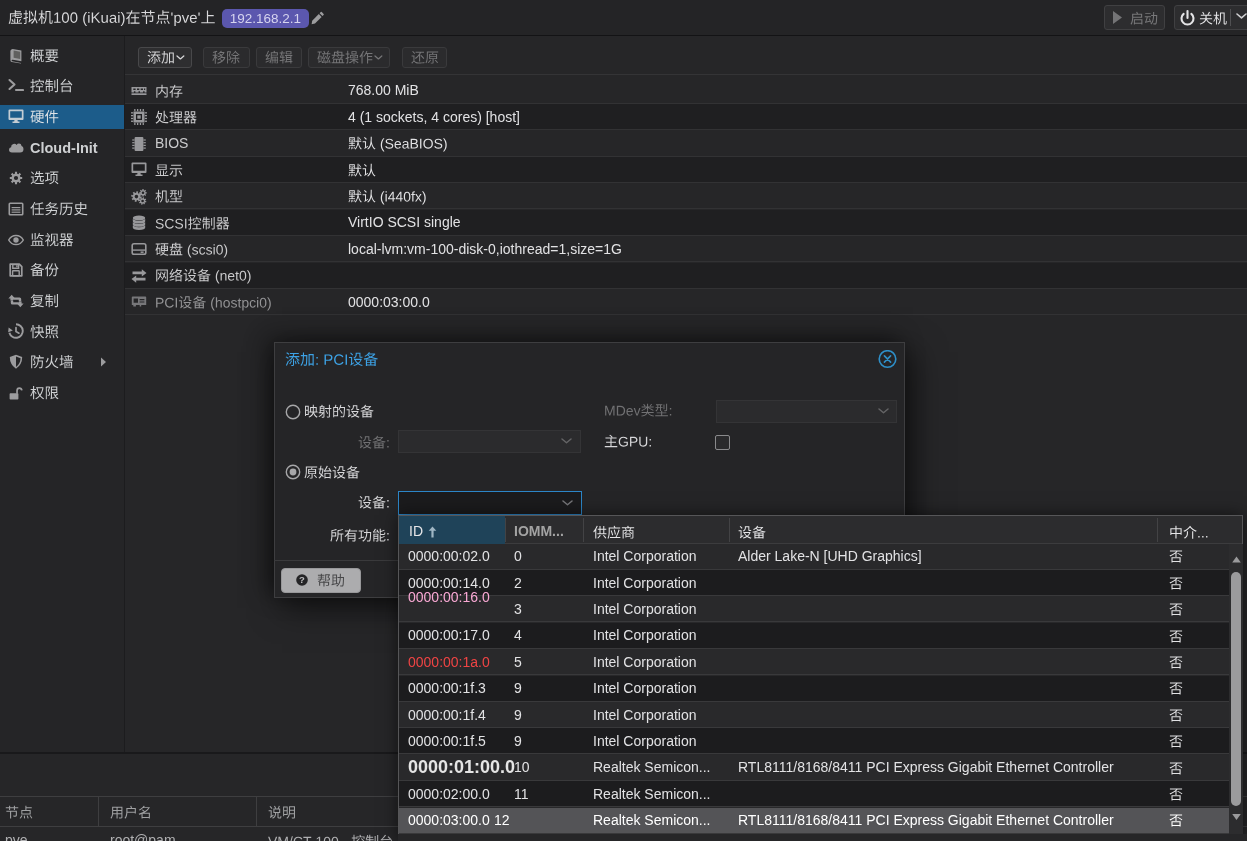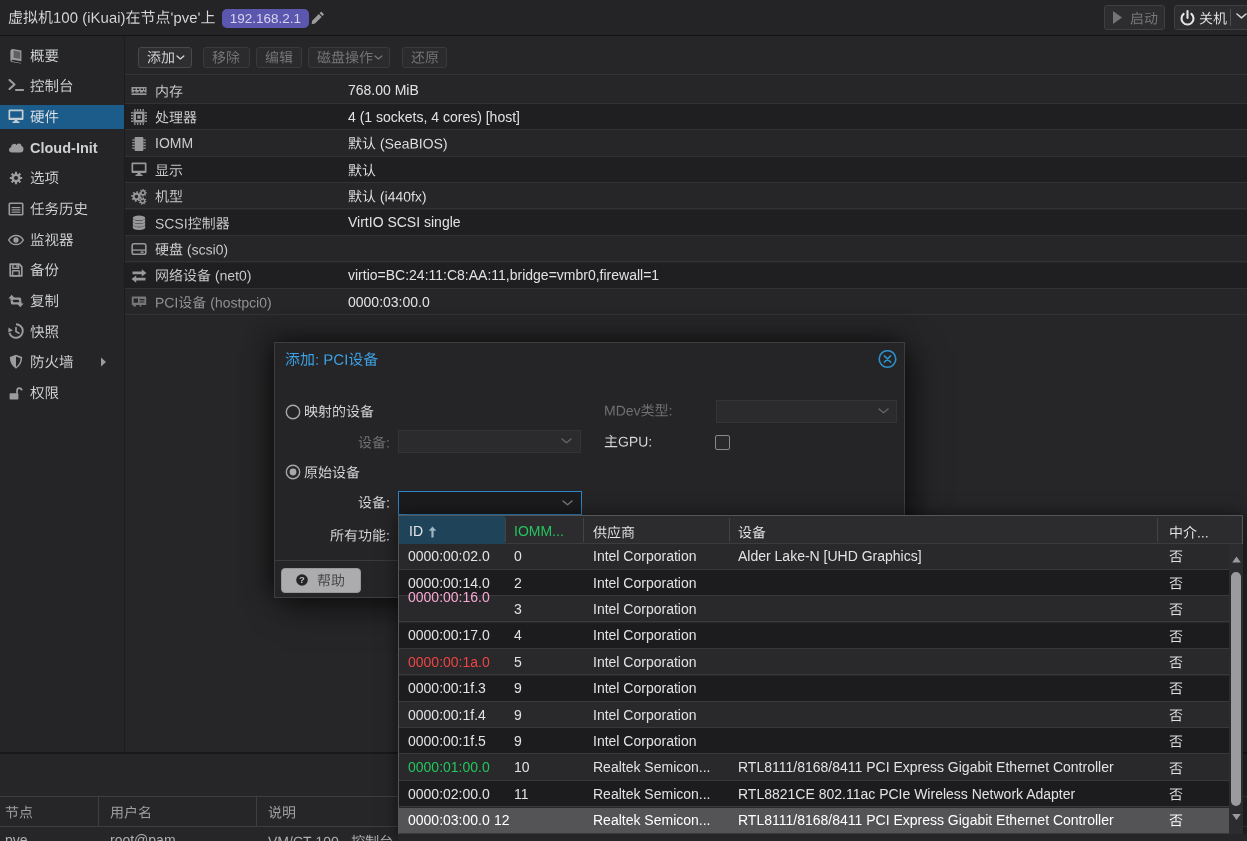--- a/index.html
+++ b/index.html
@@ -243,21 +243,21 @@
       <rect x="1.2" y="3.4" width="2.4" height="1.2" fill="currentColor"></rect>
       <rect x="12.4" y="3.4" width="2.4" height="1.2" fill="currentColor"></rect>
       <rect x="1.2" y="6.1" width="2.4" height="1.2" fill="currentColor"></rect>
       <rect x="12.4" y="6.1" width="2.4" height="1.2" fill="currentColor"></rect>
       <rect x="1.2" y="8.8" width="2.4" height="1.2" fill="currentColor"></rect>
       <rect x="12.4" y="8.8" width="2.4" height="1.2" fill="currentColor"></rect>
       <rect x="1.2" y="11.5" width="2.4" height="1.2" fill="currentColor"></rect>
       <rect x="12.4" y="11.5" width="2.4" height="1.2" fill="currentColor"></rect>
       <rect x="3.6" y="1" width="8.8" height="14" rx="1" fill="currentColor"></rect>
     </svg>
-<div style="position:absolute;left:155.0px;top:136.1px;font-size:14px;font-weight:normal;color:#cbcbcd;white-space:pre;line-height:15.64px">IOMM</div>
+<div style="position:absolute;left:155.0px;top:136.1px;font-size:14px;font-weight:normal;color:#cbcbcd;white-space:pre;line-height:15.64px">BIOS</div>
 <svg style="position:absolute;left:348.0px;top:131.3px;overflow:visible" width="102" height="22" fill="#e2e2e4">
       <path transform="translate(0.0,17.5) scale(0.014000,-0.014000)" d="M760 760C801 710 850 640 871 597L924 631C901 673 851 739 809 788ZM165 701C182 652 194 588 196 546L236 557C233 597 220 661 202 710ZM203 119C211 63 215 -8 213 -55L265 -49C266 -3 261 69 251 124ZM301 119C318 69 331 3 333 -40L384 -28C380 13 366 79 347 129ZM402 125C421 84 439 32 444 -2L494 17C488 50 470 101 449 140ZM114 142C96 88 65 11 33 -37L86 -62C116 -12 144 65 164 120ZM371 711C362 664 342 592 327 550L361 536C378 576 398 641 416 694ZM683 839V612L682 551H515V480H679C667 313 624 126 479 -32C499 -44 523 -61 537 -76C644 45 698 181 725 316C766 147 830 7 928 -76C940 -57 963 -31 980 -18C856 74 785 264 749 480H950V551H748L749 612V839ZM148 752H266V505H148ZM315 752H426V505H315ZM82 378V317H257V239L60 229L65 162C179 170 341 180 498 191L499 252L323 242V317H484V378H323V450H486V806H89V450H257V378Z"></path>
       <path transform="translate(14.0,17.5) scale(0.014000,-0.014000)" d="M142 775C192 729 260 663 292 625L345 680C311 717 242 778 192 821ZM622 839C620 500 625 149 372 -28C392 -40 416 -63 429 -80C563 17 630 161 663 327C701 186 772 17 913 -79C926 -60 948 -38 968 -24C749 117 703 434 690 531C697 631 697 736 698 839ZM47 526V454H215V111C215 63 181 29 160 15C174 2 195 -24 202 -40C216 -21 243 0 434 134C427 149 417 177 412 197L288 114V526Z"></path>
       <path transform="translate(31.9,17.5) scale(0.006836,-0.006836)" d="M127 532Q127 821 218 1051Q308 1281 496 1484H670Q483 1276 396 1042Q308 808 308 530Q308 253 394 20Q481 -213 670 -424H496Q307 -220 217 10Q127 241 127 528Z"></path>
       <path transform="translate(36.6,17.5) scale(0.006836,-0.006836)" d="M1272 389Q1272 194 1120 87Q967 -20 690 -20Q175 -20 93 338L278 375Q310 248 414 188Q518 129 697 129Q882 129 982 192Q1083 256 1083 379Q1083 448 1052 491Q1020 534 963 562Q906 590 827 609Q748 628 652 650Q485 687 398 724Q312 761 262 806Q212 852 186 913Q159 974 159 1053Q159 1234 298 1332Q436 1430 694 1430Q934 1430 1061 1356Q1188 1283 1239 1106L1051 1073Q1020 1185 933 1236Q846 1286 692 1286Q523 1286 434 1230Q345 1174 345 1063Q345 998 380 956Q414 913 479 884Q544 854 738 811Q803 796 868 780Q932 765 991 744Q1050 722 1102 693Q1153 664 1191 622Q1229 580 1250 523Q1272 466 1272 389Z"></path>
       <path transform="translate(45.9,17.5) scale(0.006836,-0.006836)" d="M276 503Q276 317 353 216Q430 115 578 115Q695 115 766 162Q836 209 861 281L1019 236Q922 -20 578 -20Q338 -20 212 123Q87 266 87 548Q87 816 212 959Q338 1102 571 1102Q1048 1102 1048 527V503ZM862 641Q847 812 775 890Q703 969 568 969Q437 969 360 882Q284 794 278 641Z"></path>
       <path transform="translate(53.7,17.5) scale(0.006836,-0.006836)" d="M414 -20Q251 -20 169 66Q87 152 87 302Q87 470 198 560Q308 650 554 656L797 660V719Q797 851 741 908Q685 965 565 965Q444 965 389 924Q334 883 323 793L135 810Q181 1102 569 1102Q773 1102 876 1008Q979 915 979 738V272Q979 192 1000 152Q1021 111 1080 111Q1106 111 1139 118V6Q1071 -10 1000 -10Q900 -10 854 42Q809 95 803 207H797Q728 83 636 32Q545 -20 414 -20ZM455 115Q554 115 631 160Q708 205 752 284Q797 362 797 445V534L600 530Q473 528 408 504Q342 480 307 430Q272 380 272 299Q272 211 320 163Q367 115 455 115Z"></path>
       <path transform="translate(61.5,17.5) scale(0.006836,-0.006836)" d="M1258 397Q1258 209 1121 104Q984 0 740 0H168V1409H680Q1176 1409 1176 1067Q1176 942 1106 857Q1036 772 908 743Q1076 723 1167 630Q1258 538 1258 397ZM984 1044Q984 1158 906 1207Q828 1256 680 1256H359V810H680Q833 810 908 868Q984 925 984 1044ZM1065 412Q1065 661 715 661H359V153H730Q905 153 985 218Q1065 283 1065 412Z"></path>
       <path transform="translate(70.8,17.5) scale(0.006836,-0.006836)" d="M189 0V1409H380V0Z"></path>
       <path transform="translate(74.7,17.5) scale(0.006836,-0.006836)" d="M1495 711Q1495 490 1410 324Q1326 158 1168 69Q1010 -20 795 -20Q578 -20 420 68Q263 156 180 322Q97 489 97 711Q97 1049 282 1240Q467 1430 797 1430Q1012 1430 1170 1344Q1328 1259 1412 1096Q1495 933 1495 711ZM1300 711Q1300 974 1168 1124Q1037 1274 797 1274Q555 1274 423 1126Q291 978 291 711Q291 446 424 290Q558 135 795 135Q1039 135 1170 286Q1300 436 1300 711Z"></path>
@@ -325,38 +325,38 @@
       <path transform="translate(0.0,17.5) scale(0.014000,-0.014000)" d="M430 633V256H633C627 206 612 158 582 114C545 146 516 183 495 227L431 211C458 153 493 105 538 66C497 30 440 -1 360 -23C375 -37 396 -66 405 -82C488 -54 549 -18 593 24C678 -32 789 -66 924 -82C933 -62 952 -33 967 -17C832 -5 721 25 637 75C677 130 695 192 704 256H930V633H710V728H951V796H410V728H639V633ZM497 417H639V365L638 315H497ZM709 315 710 365V417H861V315ZM497 573H639V474H497ZM710 573H861V474H710ZM50 787V718H176C148 565 103 424 31 328C44 309 61 264 66 246C85 271 103 298 119 328V-34H184V46H381V479H185C211 554 232 635 247 718H388V787ZM184 411H317V113H184Z"></path>
       <path transform="translate(14.0,17.5) scale(0.014000,-0.014000)" d="M390 426C446 397 516 352 550 320L588 368C554 400 483 442 428 469ZM464 850C457 826 444 793 431 765H212V589L211 550H51V484H201C186 423 151 361 74 312C90 302 118 274 129 259C221 319 261 402 277 484H741V367C741 356 737 352 723 352C710 351 664 351 616 352C627 334 637 307 640 288C708 288 752 288 779 299C807 310 816 330 816 366V484H956V550H816V765H512L545 834ZM397 647C450 621 514 580 545 550H286L287 588V703H741V550H547L585 596C552 627 487 666 434 690ZM158 261V15H45V-52H955V15H843V261ZM228 15V200H362V15ZM431 15V200H565V15ZM635 15V200H770V15Z"></path>
       <path transform="translate(31.9,17.5) scale(0.006836,-0.006836)" d="M127 532Q127 821 218 1051Q308 1281 496 1484H670Q483 1276 396 1042Q308 808 308 530Q308 253 394 20Q481 -213 670 -424H496Q307 -220 217 10Q127 241 127 528Z"></path>
       <path transform="translate(36.6,17.5) scale(0.006836,-0.006836)" d="M950 299Q950 146 834 63Q719 -20 511 -20Q309 -20 200 46Q90 113 57 254L216 285Q239 198 311 158Q383 117 511 117Q648 117 712 159Q775 201 775 285Q775 349 731 389Q687 429 589 455L460 489Q305 529 240 568Q174 606 137 661Q100 716 100 796Q100 944 206 1022Q311 1099 513 1099Q692 1099 798 1036Q903 973 931 834L769 814Q754 886 688 924Q623 963 513 963Q391 963 333 926Q275 889 275 814Q275 768 299 738Q323 708 370 687Q417 666 568 629Q711 593 774 562Q837 532 874 495Q910 458 930 410Q950 361 950 299Z"></path>
       <path transform="translate(43.6,17.5) scale(0.006836,-0.006836)" d="M275 546Q275 330 343 226Q411 122 548 122Q644 122 708 174Q773 226 788 334L970 322Q949 166 837 73Q725 -20 553 -20Q326 -20 206 124Q87 267 87 542Q87 815 207 958Q327 1102 551 1102Q717 1102 826 1016Q936 930 964 779L779 765Q765 855 708 908Q651 961 546 961Q403 961 339 866Q275 771 275 546Z"></path>
       <path transform="translate(50.6,17.5) scale(0.006836,-0.006836)" d="M950 299Q950 146 834 63Q719 -20 511 -20Q309 -20 200 46Q90 113 57 254L216 285Q239 198 311 158Q383 117 511 117Q648 117 712 159Q775 201 775 285Q775 349 731 389Q687 429 589 455L460 489Q305 529 240 568Q174 606 137 661Q100 716 100 796Q100 944 206 1022Q311 1099 513 1099Q692 1099 798 1036Q903 973 931 834L769 814Q754 886 688 924Q623 963 513 963Q391 963 333 926Q275 889 275 814Q275 768 299 738Q323 708 370 687Q417 666 568 629Q711 593 774 562Q837 532 874 495Q910 458 930 410Q950 361 950 299Z"></path>
       <path transform="translate(57.6,17.5) scale(0.006836,-0.006836)" d="M137 1312V1484H317V1312ZM137 0V1082H317V0Z"></path>
       <path transform="translate(60.7,17.5) scale(0.006836,-0.006836)" d="M1059 705Q1059 352 934 166Q810 -20 567 -20Q324 -20 202 165Q80 350 80 705Q80 1068 198 1249Q317 1430 573 1430Q822 1430 940 1247Q1059 1064 1059 705ZM876 705Q876 1010 806 1147Q735 1284 573 1284Q407 1284 334 1149Q262 1014 262 705Q262 405 336 266Q409 127 569 127Q728 127 802 269Q876 411 876 705Z"></path>
       <path transform="translate(68.4,17.5) scale(0.006836,-0.006836)" d="M555 528Q555 239 464 9Q374 -221 186 -424H12Q200 -214 287 18Q374 251 374 530Q374 809 286 1042Q199 1275 12 1484H186Q375 1280 465 1050Q555 819 555 532Z"></path>
     </svg>
+<div style="position:absolute;left:348.0px;top:241.7px;font-size:14px;font-weight:normal;color:#e2e2e4;white-space:pre;line-height:15.64px">local-lvm:vm-100-disk-0,iothread=1,size=1G</div>
 <div style="position:absolute;left:125px;top:263px;width:1122px;height:26px;background:#1f1f21;border-bottom:1px solid #323234"></div>
 <svg style="position:absolute;left:131px;top:267.8px;color:#98989b" width="16" height="16" viewBox="0 0 16 16">
       <path d="M1.5 3.6 L10.8 3.6 L10.8 1.2 L15.5 4.9 L10.8 8.6 L10.8 6.2 L1.5 6.2 Z" fill="currentColor"></path>
       <path d="M14.5 12.4 L5.2 12.4 L5.2 14.8 L0.5 11.1 L5.2 7.4 L5.2 9.8 L14.5 9.8 Z" fill="currentColor"></path>
     </svg>
 <svg style="position:absolute;left:155.0px;top:263.3px;overflow:visible" width="98" height="22" fill="#cbcbcd">
       <path transform="translate(0.0,17.5) scale(0.014000,-0.014000)" d="M194 536C239 481 288 416 333 352C295 245 242 155 172 88C188 79 218 57 230 46C291 110 340 191 379 285C411 238 438 194 457 157L506 206C482 249 447 303 407 360C435 443 456 534 472 632L403 640C392 565 377 494 358 428C319 480 279 532 240 578ZM483 535C529 480 577 415 620 350C580 240 526 148 452 80C469 71 498 49 511 38C575 103 625 184 664 280C699 224 728 171 747 127L799 171C776 224 738 290 693 358C720 440 740 531 755 630L687 638C676 564 662 494 644 428C608 479 570 529 532 574ZM88 780V-78H164V708H840V20C840 2 833 -3 814 -4C795 -5 729 -6 663 -3C674 -23 687 -57 692 -77C782 -78 837 -76 869 -64C902 -52 915 -28 915 20V780Z"></path>
       <path transform="translate(14.0,17.5) scale(0.014000,-0.014000)" d="M41 50 59 -25C151 5 274 42 391 78L380 143C254 107 126 71 41 50ZM570 853C529 745 460 641 383 570L392 585L326 626C308 591 287 555 266 521L138 508C198 592 257 699 302 802L230 836C189 718 116 590 92 556C71 523 53 500 34 496C43 476 56 438 60 423C74 430 98 436 220 452C176 389 136 338 118 319C87 282 63 258 42 254C50 234 62 198 66 182C88 196 122 207 369 266C366 282 365 312 367 332L182 292C250 370 317 464 376 558C390 544 412 515 421 502C452 531 483 566 512 605C541 556 579 511 623 470C548 420 462 382 374 356C385 341 401 307 407 287C502 318 596 364 679 424C753 368 841 323 935 293C939 313 952 344 964 361C879 384 801 420 733 466C814 535 880 619 923 719L879 747L866 744H598C613 773 627 803 639 833ZM466 296V-71H536V-21H820V-69H892V296ZM536 46V229H820V46ZM823 676C787 612 737 557 677 509C625 554 582 606 552 664L560 676Z"></path>
       <path transform="translate(28.0,17.5) scale(0.014000,-0.014000)" d="M122 776C175 729 242 662 273 619L324 672C292 713 225 778 171 822ZM43 526V454H184V95C184 49 153 16 134 4C148 -11 168 -42 175 -60C190 -40 217 -20 395 112C386 127 374 155 368 175L257 94V526ZM491 804V693C491 619 469 536 337 476C351 464 377 435 386 420C530 489 562 597 562 691V734H739V573C739 497 753 469 823 469C834 469 883 469 898 469C918 469 939 470 951 474C948 491 946 520 944 539C932 536 911 534 897 534C884 534 839 534 828 534C812 534 810 543 810 572V804ZM805 328C769 248 715 182 649 129C582 184 529 251 493 328ZM384 398V328H436L422 323C462 231 519 151 590 86C515 38 429 5 341 -15C355 -31 371 -61 377 -80C474 -54 566 -16 647 39C723 -17 814 -58 917 -83C926 -62 947 -32 963 -16C867 4 781 39 708 86C793 160 861 256 901 381L855 401L842 398Z"></path>
       <path transform="translate(42.0,17.5) scale(0.014000,-0.014000)" d="M685 688C637 637 572 593 498 555C430 589 372 630 329 677L340 688ZM369 843C319 756 221 656 76 588C93 576 116 551 128 533C184 562 233 595 276 630C317 588 365 551 420 519C298 468 160 433 30 415C43 398 58 365 64 344C209 368 363 411 499 477C624 417 772 378 926 358C936 379 956 410 973 427C831 443 694 473 578 519C673 575 754 644 808 727L759 758L746 754H399C418 778 435 802 450 827ZM248 129H460V18H248ZM248 190V291H460V190ZM746 129V18H537V129ZM746 190H537V291H746ZM170 357V-80H248V-48H746V-78H827V357Z"></path>
       <path transform="translate(59.9,17.5) scale(0.006836,-0.006836)" d="M127 532Q127 821 218 1051Q308 1281 496 1484H670Q483 1276 396 1042Q308 808 308 530Q308 253 394 20Q481 -213 670 -424H496Q307 -220 217 10Q127 241 127 528Z"></path>
       <path transform="translate(64.6,17.5) scale(0.006836,-0.006836)" d="M825 0V686Q825 793 804 852Q783 911 737 937Q691 963 602 963Q472 963 397 874Q322 785 322 627V0H142V851Q142 1040 136 1082H306Q307 1077 308 1055Q309 1033 310 1004Q312 976 314 897H317Q379 1009 460 1056Q542 1102 663 1102Q841 1102 924 1014Q1006 925 1006 721V0Z"></path>
       <path transform="translate(72.3,17.5) scale(0.006836,-0.006836)" d="M276 503Q276 317 353 216Q430 115 578 115Q695 115 766 162Q836 209 861 281L1019 236Q922 -20 578 -20Q338 -20 212 123Q87 266 87 548Q87 816 212 959Q338 1102 571 1102Q1048 1102 1048 527V503ZM862 641Q847 812 775 890Q703 969 568 969Q437 969 360 882Q284 794 278 641Z"></path>
       <path transform="translate(80.1,17.5) scale(0.006836,-0.006836)" d="M554 8Q465 -16 372 -16Q156 -16 156 229V951H31V1082H163L216 1324H336V1082H536V951H336V268Q336 190 362 158Q387 127 450 127Q486 127 554 141Z"></path>
       <path transform="translate(84.0,17.5) scale(0.006836,-0.006836)" d="M1059 705Q1059 352 934 166Q810 -20 567 -20Q324 -20 202 165Q80 350 80 705Q80 1068 198 1249Q317 1430 573 1430Q822 1430 940 1247Q1059 1064 1059 705ZM876 705Q876 1010 806 1147Q735 1284 573 1284Q407 1284 334 1149Q262 1014 262 705Q262 405 336 266Q409 127 569 127Q728 127 802 269Q876 411 876 705Z"></path>
       <path transform="translate(91.8,17.5) scale(0.006836,-0.006836)" d="M555 528Q555 239 464 9Q374 -221 186 -424H12Q200 -214 287 18Q374 251 374 530Q374 809 286 1042Q199 1275 12 1484H186Q375 1280 465 1050Q555 819 555 532Z"></path>
     </svg>
-<div style="position:absolute;left:348.0px;top:268.1px;font-size:14px;font-weight:normal;color:#e2e2e4;white-space:pre;line-height:15.64px">virtio=BC:24:11:C8:AA:11,bridge=vmbr0,firewall=1</div>
 <div style="position:absolute;left:125px;top:289px;width:1122px;height:26px;background:#262628;border-bottom:1px solid #323234"></div>
 <svg style="position:absolute;left:131px;top:294.2px;color:#77777a" width="16" height="16" viewBox="0 0 16 16">
       <path d="M0.8 3.2 Q0.8 2.4 1.6 2.4 L14.4 2.4 Q15.2 2.4 15.2 3.2 L15.2 11 L10.2 11 L10.2 12.6 L8.7 12.6 L8.7 11 L4.9 11 L4.9 12.6 L2.3 12.6 L2.3 11 L0.8 11 Z M2.6 4.6 L2.6 8.8 L7 8.8 L7 4.6 Z M8.6 5 L13.4 5 L13.4 6.2 L8.6 6.2 Z M8.6 7.4 L13.4 7.4 L13.4 8.6 L8.6 8.6 Z" fill="currentColor" fill-rule="evenodd"></path>
     </svg>
 <svg style="position:absolute;left:155.0px;top:289.7px;overflow:visible" width="119" height="22" fill="#939395">
       <path transform="translate(0.0,17.5) scale(0.006836,-0.006836)" d="M1258 985Q1258 785 1128 667Q997 549 773 549H359V0H168V1409H761Q998 1409 1128 1298Q1258 1187 1258 985ZM1066 983Q1066 1256 738 1256H359V700H746Q1066 700 1066 983Z"></path>
       <path transform="translate(9.3,17.5) scale(0.006836,-0.006836)" d="M792 1274Q558 1274 428 1124Q298 973 298 711Q298 452 434 294Q569 137 800 137Q1096 137 1245 430L1401 352Q1314 170 1156 75Q999 -20 791 -20Q578 -20 422 68Q267 157 186 322Q104 486 104 711Q104 1048 286 1239Q468 1430 790 1430Q1015 1430 1166 1342Q1317 1254 1388 1081L1207 1021Q1158 1144 1050 1209Q941 1274 792 1274Z"></path>
       <path transform="translate(19.4,17.5) scale(0.006836,-0.006836)" d="M189 0V1409H380V0Z"></path>
       <path transform="translate(23.3,17.5) scale(0.014000,-0.014000)" d="M122 776C175 729 242 662 273 619L324 672C292 713 225 778 171 822ZM43 526V454H184V95C184 49 153 16 134 4C148 -11 168 -42 175 -60C190 -40 217 -20 395 112C386 127 374 155 368 175L257 94V526ZM491 804V693C491 619 469 536 337 476C351 464 377 435 386 420C530 489 562 597 562 691V734H739V573C739 497 753 469 823 469C834 469 883 469 898 469C918 469 939 470 951 474C948 491 946 520 944 539C932 536 911 534 897 534C884 534 839 534 828 534C812 534 810 543 810 572V804ZM805 328C769 248 715 182 649 129C582 184 529 251 493 328ZM384 398V328H436L422 323C462 231 519 151 590 86C515 38 429 5 341 -15C355 -31 371 -61 377 -80C474 -54 566 -16 647 39C723 -17 814 -58 917 -83C926 -62 947 -32 963 -16C867 4 781 39 708 86C793 160 861 256 901 381L855 401L842 398Z"></path>
       <path transform="translate(37.3,17.5) scale(0.014000,-0.014000)" d="M685 688C637 637 572 593 498 555C430 589 372 630 329 677L340 688ZM369 843C319 756 221 656 76 588C93 576 116 551 128 533C184 562 233 595 276 630C317 588 365 551 420 519C298 468 160 433 30 415C43 398 58 365 64 344C209 368 363 411 499 477C624 417 772 378 926 358C936 379 956 410 973 427C831 443 694 473 578 519C673 575 754 644 808 727L759 758L746 754H399C418 778 435 802 450 827ZM248 129H460V18H248ZM248 190V291H460V190ZM746 129V18H537V129ZM746 190H537V291H746ZM170 357V-80H248V-48H746V-78H827V357Z"></path>
@@ -501,21 +501,21 @@
 <div style="position:absolute;left:399px;top:516px;width:843px;height:28px;background:#2c2c2e;border-bottom:1px solid #3c3c3e"></div>
 <div style="position:absolute;left:399px;top:516px;width:106px;height:28px;background:#1f4359"></div>
 <div style="position:absolute;left:505px;top:518px;width:1px;height:24px;background:#434345"></div>
 <div style="position:absolute;left:583px;top:518px;width:1px;height:24px;background:#434345"></div>
 <div style="position:absolute;left:729px;top:518px;width:1px;height:24px;background:#434345"></div>
 <div style="position:absolute;left:1157px;top:518px;width:1px;height:24px;background:#434345"></div>
 <div style="position:absolute;left:409.0px;top:524.3px;font-size:14px;font-weight:normal;color:#e6e6e8;white-space:pre;line-height:15.64px">ID</div>
 <svg style="position:absolute;left:428px;top:526px" width="9" height="12" viewBox="0 0 9 12">
       <path d="M4.5 0.5 L8.3 4.8 L5.6 4.8 L5.6 11.5 L3.4 11.5 L3.4 4.8 L0.7 4.8 Z" fill="#9fb6c4"></path>
     </svg>
-<div style="position:absolute;left:514.0px;top:524.3px;font-size:14px;font-weight:normal;color:#22c55e;white-space:pre;line-height:15.64px">IOMM...</div>
+<div style="position:absolute;left:514.0px;top:524.3px;font-size:14px;font-weight:bold;color:#a3a3a3;white-space:pre;line-height:15.64px">IOMM...</div>
 <svg style="position:absolute;left:593.0px;top:519.5px;overflow:visible" width="44" height="22" fill="#e6e6e8">
       <path transform="translate(0.0,17.5) scale(0.014000,-0.014000)" d="M484 178C442 100 372 22 303 -30C321 -41 349 -65 363 -77C431 -20 507 69 556 155ZM712 141C778 74 852 -19 886 -80L949 -40C914 20 839 109 771 175ZM269 838C212 686 119 535 21 439C34 421 56 382 63 364C97 399 130 440 162 484V-78H236V600C276 669 311 742 340 816ZM732 830V626H537V829H464V626H335V554H464V307H310V234H960V307H806V554H949V626H806V830ZM537 554H732V307H537Z"></path>
       <path transform="translate(14.0,17.5) scale(0.014000,-0.014000)" d="M264 490C305 382 353 239 372 146L443 175C421 268 373 407 329 517ZM481 546C513 437 550 295 564 202L636 224C621 317 584 456 549 565ZM468 828C487 793 507 747 521 711H121V438C121 296 114 97 36 -45C54 -52 88 -74 102 -87C184 62 197 286 197 438V640H942V711H606C593 747 565 804 541 848ZM209 39V-33H955V39H684C776 194 850 376 898 542L819 571C781 398 704 194 607 39Z"></path>
       <path transform="translate(28.0,17.5) scale(0.014000,-0.014000)" d="M274 643C296 607 322 556 336 526L405 554C392 583 363 631 341 666ZM560 404C626 357 713 291 756 250L801 302C756 341 668 405 603 449ZM395 442C350 393 280 341 220 305C231 290 249 258 255 245C319 288 398 356 451 416ZM659 660C642 620 612 564 584 523H118V-78H190V459H816V4C816 -12 810 -16 793 -16C777 -18 719 -18 657 -16C667 -33 676 -57 680 -74C766 -74 816 -74 846 -64C876 -54 885 -36 885 3V523H662C687 558 715 601 739 642ZM314 277V1H378V49H682V277ZM378 221H619V104H378ZM441 825C454 797 468 762 480 732H61V667H940V732H562C550 765 531 809 513 844Z"></path>
     </svg>
 <svg style="position:absolute;left:738.0px;top:519.5px;overflow:visible" width="30" height="22" fill="#e6e6e8">
       <path transform="translate(0.0,17.5) scale(0.014000,-0.014000)" d="M122 776C175 729 242 662 273 619L324 672C292 713 225 778 171 822ZM43 526V454H184V95C184 49 153 16 134 4C148 -11 168 -42 175 -60C190 -40 217 -20 395 112C386 127 374 155 368 175L257 94V526ZM491 804V693C491 619 469 536 337 476C351 464 377 435 386 420C530 489 562 597 562 691V734H739V573C739 497 753 469 823 469C834 469 883 469 898 469C918 469 939 470 951 474C948 491 946 520 944 539C932 536 911 534 897 534C884 534 839 534 828 534C812 534 810 543 810 572V804ZM805 328C769 248 715 182 649 129C582 184 529 251 493 328ZM384 398V328H436L422 323C462 231 519 151 590 86C515 38 429 5 341 -15C355 -31 371 -61 377 -80C474 -54 566 -16 647 39C723 -17 814 -58 917 -83C926 -62 947 -32 963 -16C867 4 781 39 708 86C793 160 861 256 901 381L855 401L842 398Z"></path>
       <path transform="translate(14.0,17.5) scale(0.014000,-0.014000)" d="M685 688C637 637 572 593 498 555C430 589 372 630 329 677L340 688ZM369 843C319 756 221 656 76 588C93 576 116 551 128 533C184 562 233 595 276 630C317 588 365 551 420 519C298 468 160 433 30 415C43 398 58 365 64 344C209 368 363 411 499 477C624 417 772 378 926 358C936 379 956 410 973 427C831 443 694 473 578 519C673 575 754 644 808 727L759 758L746 754H399C418 778 435 802 450 827ZM248 129H460V18H248ZM248 190V291H460V190ZM746 129V18H537V129ZM746 190H537V291H746ZM170 357V-80H248V-48H746V-78H827V357Z"></path>
     </svg>
 <svg style="position:absolute;left:1169.0px;top:519.5px;overflow:visible" width="42" height="22" fill="#e6e6e8">
@@ -576,32 +576,31 @@
       <path transform="translate(0.0,17.5) scale(0.014000,-0.014000)" d="M579 565C694 517 833 436 905 378L959 435C885 490 747 569 633 615ZM177 298V-80H254V-32H750V-78H831V298ZM254 35V232H750V35ZM66 783V712H509C393 590 213 491 35 434C52 419 77 384 88 366C217 415 349 484 461 570V327H537V634C563 659 588 685 610 712H934V783Z"></path>
     </svg>
 <div style="position:absolute;left:399px;top:728px;width:830px;height:26px;background:#1c1c1e;border-bottom:1px solid #39393b"></div>
 <div style="position:absolute;left:408.0px;top:733.9px;font-size:14px;font-weight:normal;color:#e2e2e4;white-space:pre;line-height:15.64px">0000:00:1f.5</div>
 <div style="position:absolute;left:514.0px;top:733.9px;font-size:14px;font-weight:normal;color:#e2e2e4;white-space:pre;line-height:15.64px">9</div>
 <div style="position:absolute;left:593.0px;top:733.9px;font-size:14px;font-weight:normal;color:#e2e2e4;white-space:pre;line-height:15.64px">Intel Corporation</div>
 <svg style="position:absolute;left:1169.0px;top:729.1px;overflow:visible" width="16" height="22" fill="#e2e2e4">
       <path transform="translate(0.0,17.5) scale(0.014000,-0.014000)" d="M579 565C694 517 833 436 905 378L959 435C885 490 747 569 633 615ZM177 298V-80H254V-32H750V-78H831V298ZM254 35V232H750V35ZM66 783V712H509C393 590 213 491 35 434C52 419 77 384 88 366C217 415 349 484 461 570V327H537V634C563 659 588 685 610 712H934V783Z"></path>
     </svg>
 <div style="position:absolute;left:399px;top:755px;width:830px;height:26px;background:#29292b;border-bottom:1px solid #39393b"></div>
-<div style="position:absolute;left:408.0px;top:760.3px;font-size:14px;font-weight:normal;color:#22c55e;white-space:pre;line-height:15.64px">0000:01:00.0</div>
+<div style="position:absolute;left:408.0px;top:760.3px;font-size:18px;font-weight:bold;color:#e5e5e5;white-space:pre;line-height:15.64px">0000:01:00.0</div>
 <div style="position:absolute;left:514.0px;top:760.3px;font-size:14px;font-weight:normal;color:#e2e2e4;white-space:pre;line-height:15.64px">10</div>
 <div style="position:absolute;left:593.0px;top:760.3px;font-size:14px;font-weight:normal;color:#e2e2e4;white-space:pre;line-height:15.64px">Realtek Semicon...</div>
 <div style="position:absolute;left:738.0px;top:760.3px;font-size:14px;font-weight:normal;color:#e2e2e4;white-space:pre;line-height:15.64px">RTL8111/8168/8411 PCI Express Gigabit Ethernet Controller</div>
 <svg style="position:absolute;left:1169.0px;top:755.5px;overflow:visible" width="16" height="22" fill="#e2e2e4">
       <path transform="translate(0.0,17.5) scale(0.014000,-0.014000)" d="M579 565C694 517 833 436 905 378L959 435C885 490 747 569 633 615ZM177 298V-80H254V-32H750V-78H831V298ZM254 35V232H750V35ZM66 783V712H509C393 590 213 491 35 434C52 419 77 384 88 366C217 415 349 484 461 570V327H537V634C563 659 588 685 610 712H934V783Z"></path>
     </svg>
 <div style="position:absolute;left:399px;top:781px;width:830px;height:26px;background:#1c1c1e;border-bottom:1px solid #39393b"></div>
 <div style="position:absolute;left:408.0px;top:786.7px;font-size:14px;font-weight:normal;color:#e2e2e4;white-space:pre;line-height:15.64px">0000:02:00.0</div>
 <div style="position:absolute;left:514.0px;top:786.7px;font-size:14px;font-weight:normal;color:#e2e2e4;white-space:pre;line-height:15.64px">11</div>
 <div style="position:absolute;left:593.0px;top:786.7px;font-size:14px;font-weight:normal;color:#e2e2e4;white-space:pre;line-height:15.64px">Realtek Semicon...</div>
-<div style="position:absolute;left:738.0px;top:786.7px;font-size:14px;font-weight:normal;color:#e2e2e4;white-space:pre;line-height:15.64px">RTL8821CE 802.11ac PCIe Wireless Network Adapter</div>
 <svg style="position:absolute;left:1169.0px;top:781.9px;overflow:visible" width="16" height="22" fill="#e2e2e4">
       <path transform="translate(0.0,17.5) scale(0.014000,-0.014000)" d="M579 565C694 517 833 436 905 378L959 435C885 490 747 569 633 615ZM177 298V-80H254V-32H750V-78H831V298ZM254 35V232H750V35ZM66 783V712H509C393 590 213 491 35 434C52 419 77 384 88 366C217 415 349 484 461 570V327H537V634C563 659 588 685 610 712H934V783Z"></path>
     </svg>
 <div style="position:absolute;left:399px;top:808px;width:830px;height:26px;background:#545457;border-bottom:1px solid #39393b"></div>
 <div style="position:absolute;left:408.0px;top:813.1px;font-size:14px;font-weight:normal;color:#ffffff;white-space:pre;line-height:15.64px">0000:03:00.0</div>
 <div style="position:absolute;left:494px;top:813.1px;font-size:14px;font-weight:normal;color:#ffffff;white-space:pre;line-height:15.64px">12</div>
 <div style="position:absolute;left:593.0px;top:813.1px;font-size:14px;font-weight:normal;color:#ffffff;white-space:pre;line-height:15.64px">Realtek Semicon...</div>
 <div style="position:absolute;left:738.0px;top:813.1px;font-size:14px;font-weight:normal;color:#ffffff;white-space:pre;line-height:15.64px">RTL8111/8168/8411 PCI Express Gigabit Ethernet Controller</div>
 <svg style="position:absolute;left:1169.0px;top:808.3px;overflow:visible" width="16" height="22" fill="#ffffff">
       <path transform="translate(0.0,17.5) scale(0.014000,-0.014000)" d="M579 565C694 517 833 436 905 378L959 435C885 490 747 569 633 615ZM177 298V-80H254V-32H750V-78H831V298ZM254 35V232H750V35ZM66 783V712H509C393 590 213 491 35 434C52 419 77 384 88 366C217 415 349 484 461 570V327H537V634C563 659 588 685 610 712H934V783Z"></path>

